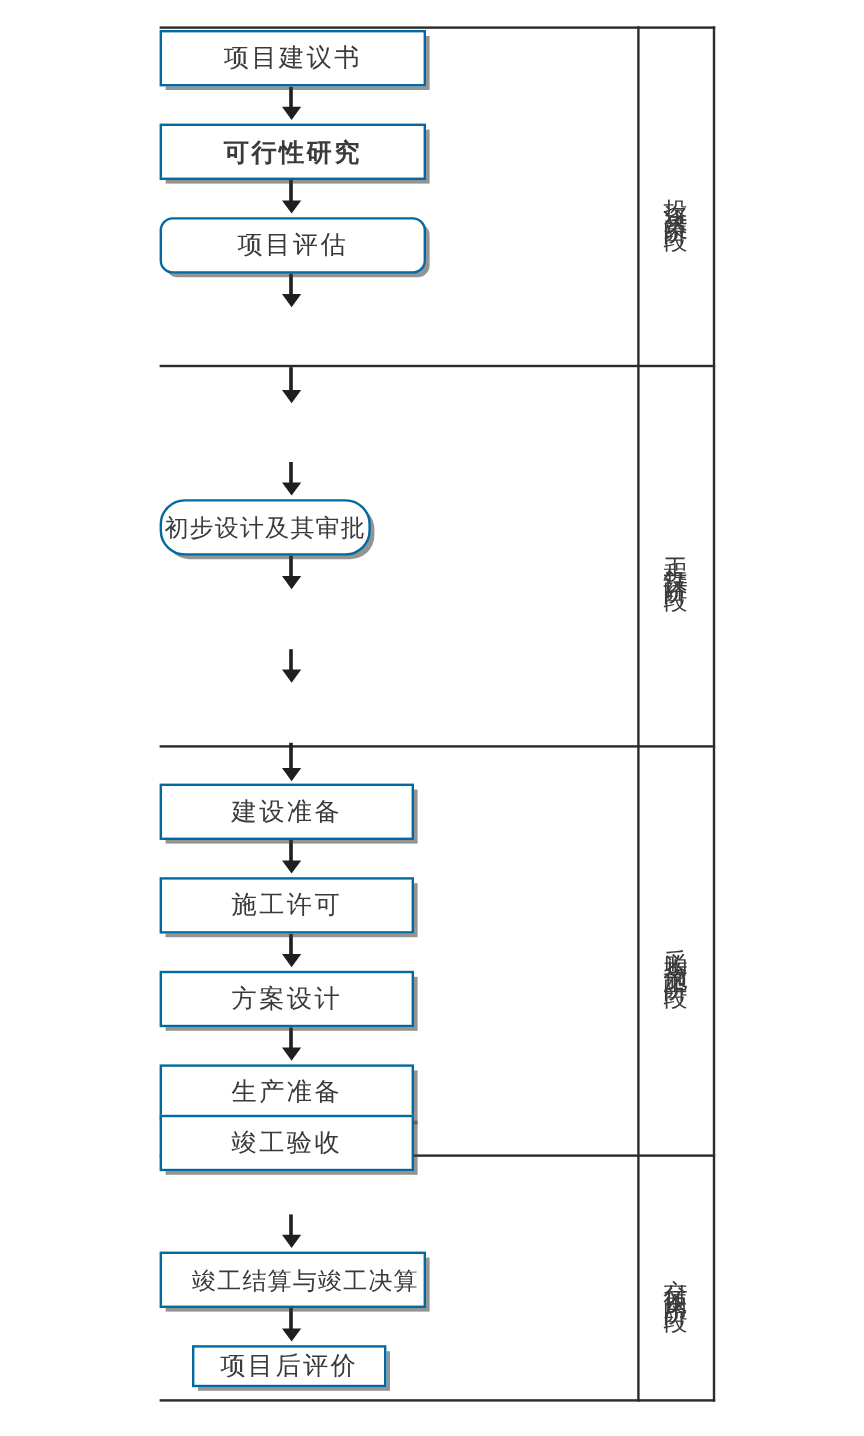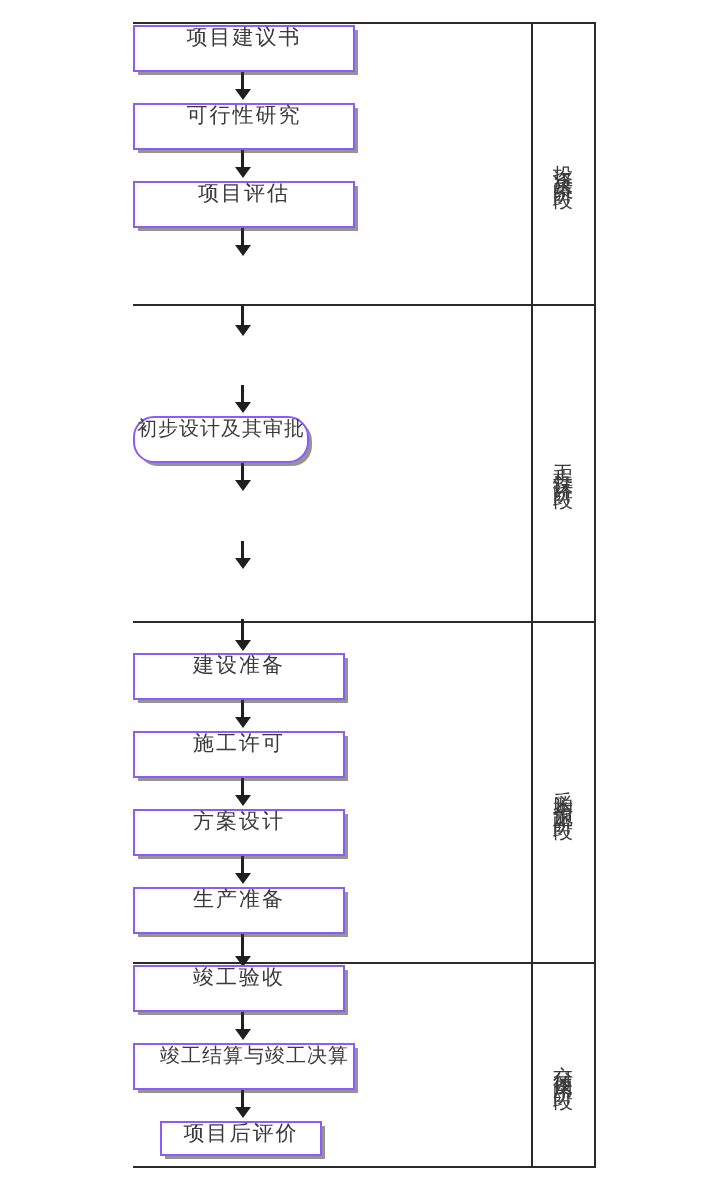--- a/index.html
+++ b/index.html
@@ -19,24 +19,24 @@
   
   .frame-line{position:absolute;background:#2b2b2b;}
   .frame-line.h{height:2px;}
   .frame-line.v{width:2px;}
 
   
   .node{
     position:absolute;
     box-sizing:border-box;
     background:#ffffff;
-    border:2px solid #8b5cf6;
+    border:2px solid #0369a1;
     box-shadow:4px 4px 0 -1px rgba(60,60,60,0.55);
     display:flex;
-    align-items:flex-start;
+    align-items:center;
     justify-content:center;
     color:#3a3a3a;
     letter-spacing:2px;
     white-space:nowrap;
     z-index:5;
   }
   .node .node-label{
     display:block;
     line-height:1;
     font-size:21px;
@@ -105,25 +105,25 @@
   <div class="arrow" style="left:241px;top:778px;height:19px;"></div>
   <div class="arrow" style="left:241px;top:856px;height:19px;"></div>
   <div class="arrow" style="left:241px;top:934px;height:24px;"></div>
   <div class="arrow" style="left:241px;top:1012px;height:19px;"></div>
   <div class="arrow" style="left:241px;top:1090px;height:19px;"></div>
 
   <div class="node" style="left:133px;top:25px;width:222px;height:47px;">
     <span class="node-label">项目建议书</span>
   </div>
 
-  <div class="node" style="left:133px;top:103px;width:222px;height:47px;">
+  <div class="node" style="left:133px;top:103px;width:222px;height:47px;font-weight:bold;">
     <span class="node-label">可行性研究</span>
   </div>
 
-  <div class="node" style="left:133px;top:181px;width:222px;height:47px;">
+  <div class="node" style="left:133px;top:181px;width:222px;height:47px;border-radius:11px;">
     <span class="node-label">项目评估</span>
   </div>
 
 
 
   <div class="node wide" style="left:133px;top:416px;width:176px;height:47px;border-radius:21px;">
     <span class="node-label">初步设计及其审批</span>
   </div>
 
 
@@ -137,21 +137,21 @@
   </div>
 
   <div class="node" style="left:133px;top:809px;width:212px;height:47px;">
     <span class="node-label">方案设计</span>
   </div>
 
   <div class="node" style="left:133px;top:887px;width:212px;height:47px;">
     <span class="node-label">生产准备</span>
   </div>
 
-  <div class="node" style="left:133px;top:965px;width:212px;height:47px;">
+  <div class="node" style="left:133px;top:929px;width:212px;height:47px;">
     <span class="node-label">竣工验收</span>
   </div>
 
   <div class="node wide" style="left:133px;top:1043px;width:222px;height:47px;padding-left:21px;">
     <span class="node-label">竣工结算与竣工决算</span>
   </div>
 
   <div class="node" style="left:160px;top:1121px;width:162px;height:35px;">
     <span class="node-label">项目后评价</span>
   </div>

